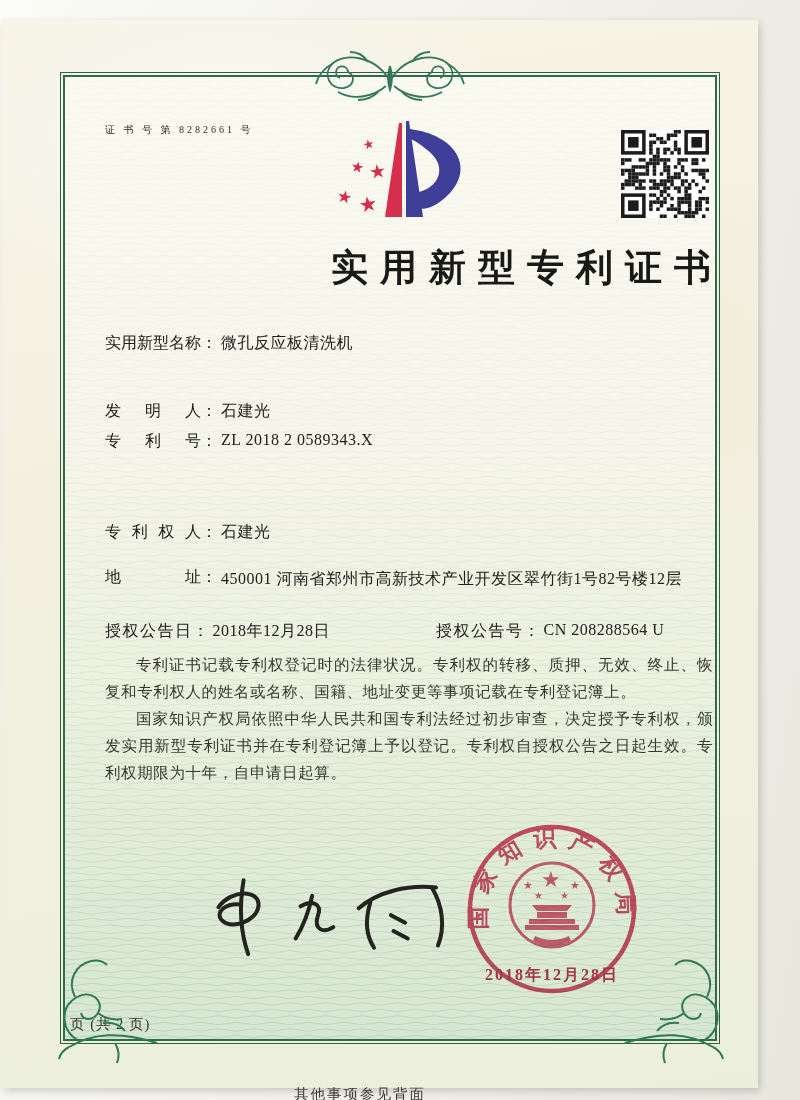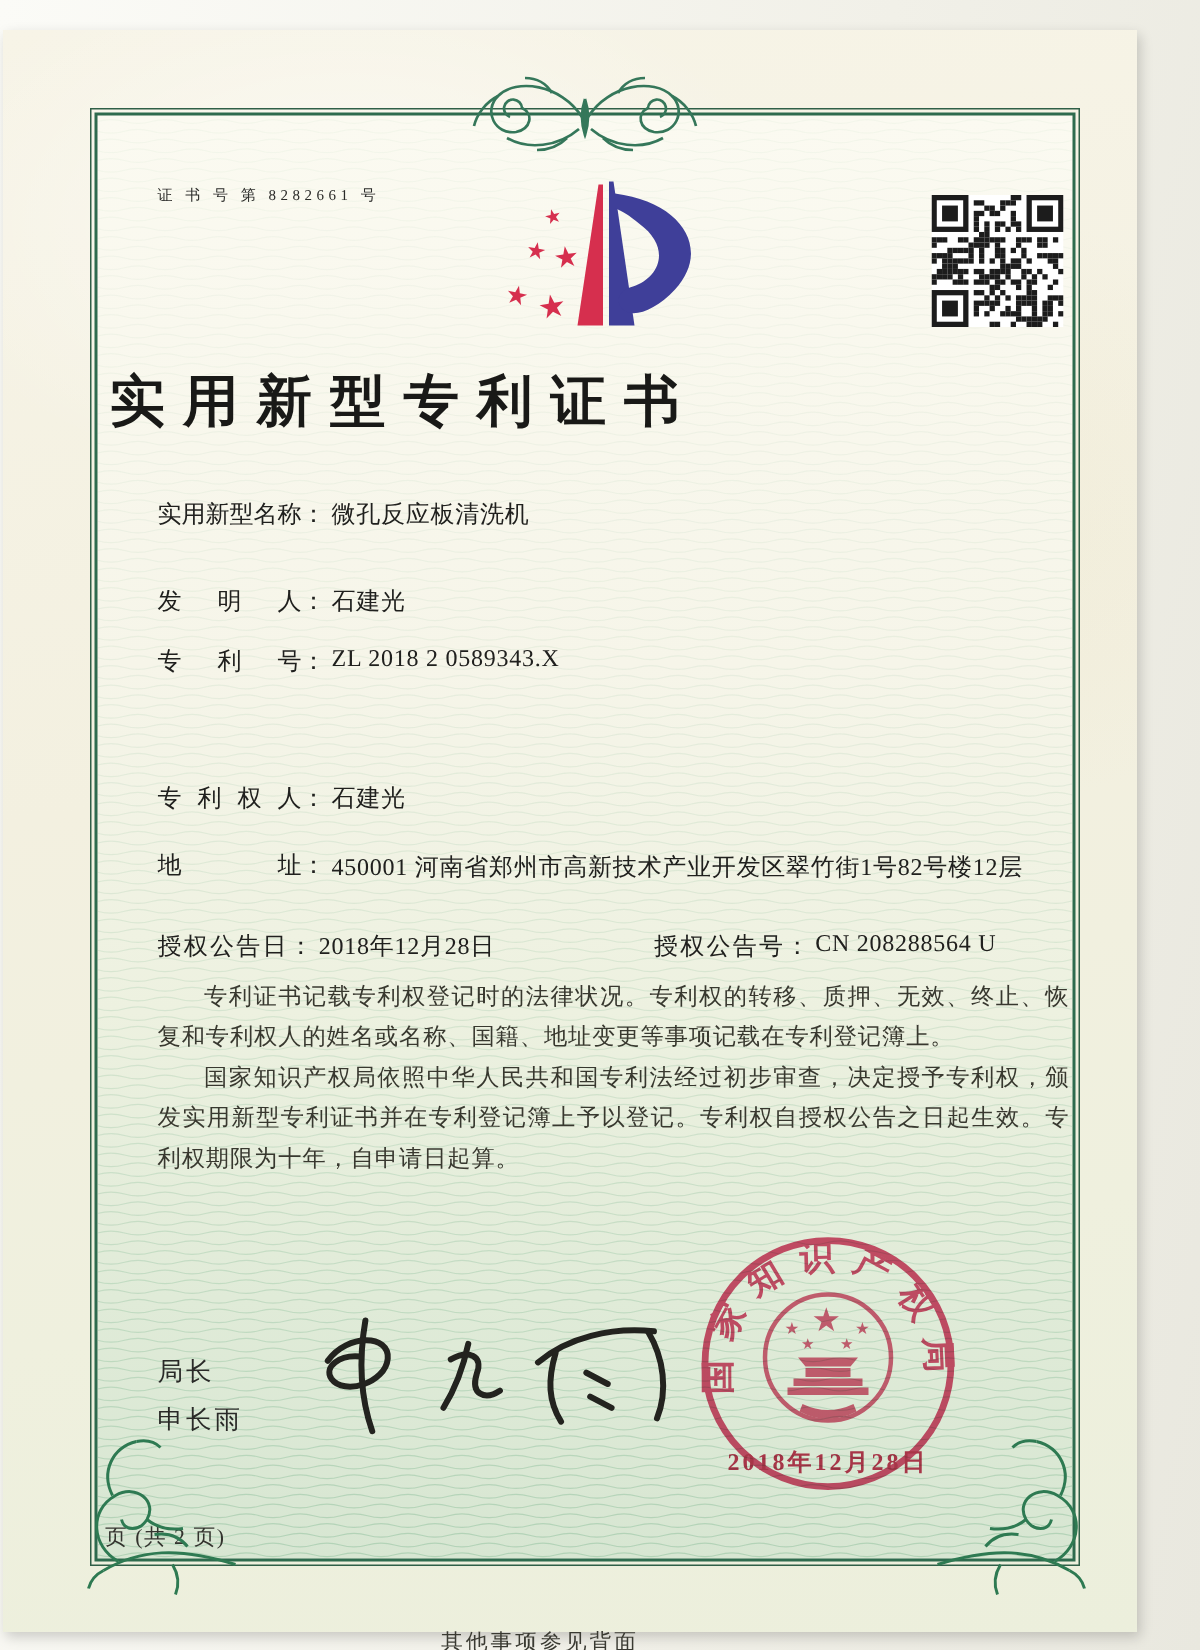--- a/index.html
+++ b/index.html
@@ -28,21 +28,21 @@
   svg.waves{position:absolute;inset:0;}
   .content{position:absolute;inset:0;font-size:16px;color:#20201e;}
 
   .cert-no{position:absolute;left:40px;top:46px;font-size:10px;letter-spacing:3px;color:#2a2a28;}
 
   .logo-wrap{position:absolute;left:263px;top:38px;width:148px;height:124px;}
 
   .qr-wrap{position:absolute;left:556px;top:53px;width:88px;height:88px;}
 
   .title{
-    position:absolute;left:0;top:166px;width:100%;text-align:left;
+    position:absolute;left:0;top:166px;width:100%;text-align:right;
     font-size:37px;font-weight:bold;letter-spacing:12px;color:#191917;
     transform:translateX(8px);
   }
 
   .field-row{position:absolute;left:40px;white-space:nowrap;}
   .f-label{display:inline-block;width:96px;text-align:justify;text-align-last:justify;vertical-align:top;}
   .f-colon{display:inline-block;vertical-align:top;}
   .f-value{display:inline-block;vertical-align:top;letter-spacing:.5px;}
   .f-value.wrap{white-space:normal;width:478px;line-height:1.55;}
 
@@ -466,21 +466,21 @@
               <rect x="80.96" y="84.48" width="3.52" height="3.52" fill="#1c1c1c"></rect>
             </svg>
         </div>
 
         <div class="title">实用新型专利证书</div>
 
         <div class="field-row" style="top:256px">
           <span class="f-label">实用新型名称</span><span class="f-colon">：</span>
           <span class="f-value">微孔反应板清洗机</span>
         </div>
-        <div class="field-row" style="top:314px">
+        <div class="field-row" style="top:324px">
           <span class="f-label">发明人</span><span class="f-colon">：</span>
           <span class="f-value">石建光</span>
         </div>
         <div class="field-row" style="top:354px">
           <span class="f-label">专利号</span><span class="f-colon">：</span>
           <span class="f-value">ZL 2018 2 0589343.X</span>
         </div>
         <div class="field-row" style="top:445px">
           <span class="f-label">专利权人</span><span class="f-colon">：</span>
           <span class="f-value">石建光</span>
@@ -495,24 +495,20 @@
           <span class="f-value">2018年12月28日</span>
           <span class="g-pair2 g-label">授权公告号</span><span>：</span>
           <span class="f-value">CN 208288564 U</span>
         </div>
 
         <div class="paras">
           <p>专利证书记载专利权登记时的法律状况。专利权的转移、质押、无效、终止、恢复和专利权人的姓名或名称、国籍、地址变更等事项记载在专利登记簿上。</p>
           <p>国家知识产权局依照中华人民共和国专利法经过初步审查，决定授予专利权，颁发实用新型专利证书并在专利登记簿上予以登记。专利权自授权公告之日起生效。专利权期限为十年，自申请日起算。</p>
         </div>
 
-        <div class="signer">
-          <div>局长</div>
-          <div>申长雨</div>
-        </div>
 
         <svg class="sig-svg" width="290" height="100" viewBox="0 0 290 100">
           <g fill="none" stroke="#23231f" stroke-width="4" stroke-linecap="round" transform="rotate(-2 145 50)">
             <path d="M52,8 C47,32 46,56 54,82"></path>
             <path d="M26,34 C40,16 68,18 66,34 C64,50 36,58 28,46 C23,38 34,30 48,32"></path>
             <path d="M120,26 C116,42 110,56 102,68"></path>
             <path d="M108,36 C120,30 130,34 125,46 C120,60 130,64 140,58"></path>
             <path d="M166,40 C186,24 216,18 244,22"></path>
             <path d="M178,34 C172,52 172,66 180,80"></path>
             <path d="M240,22 C250,40 252,62 244,80"></path>

